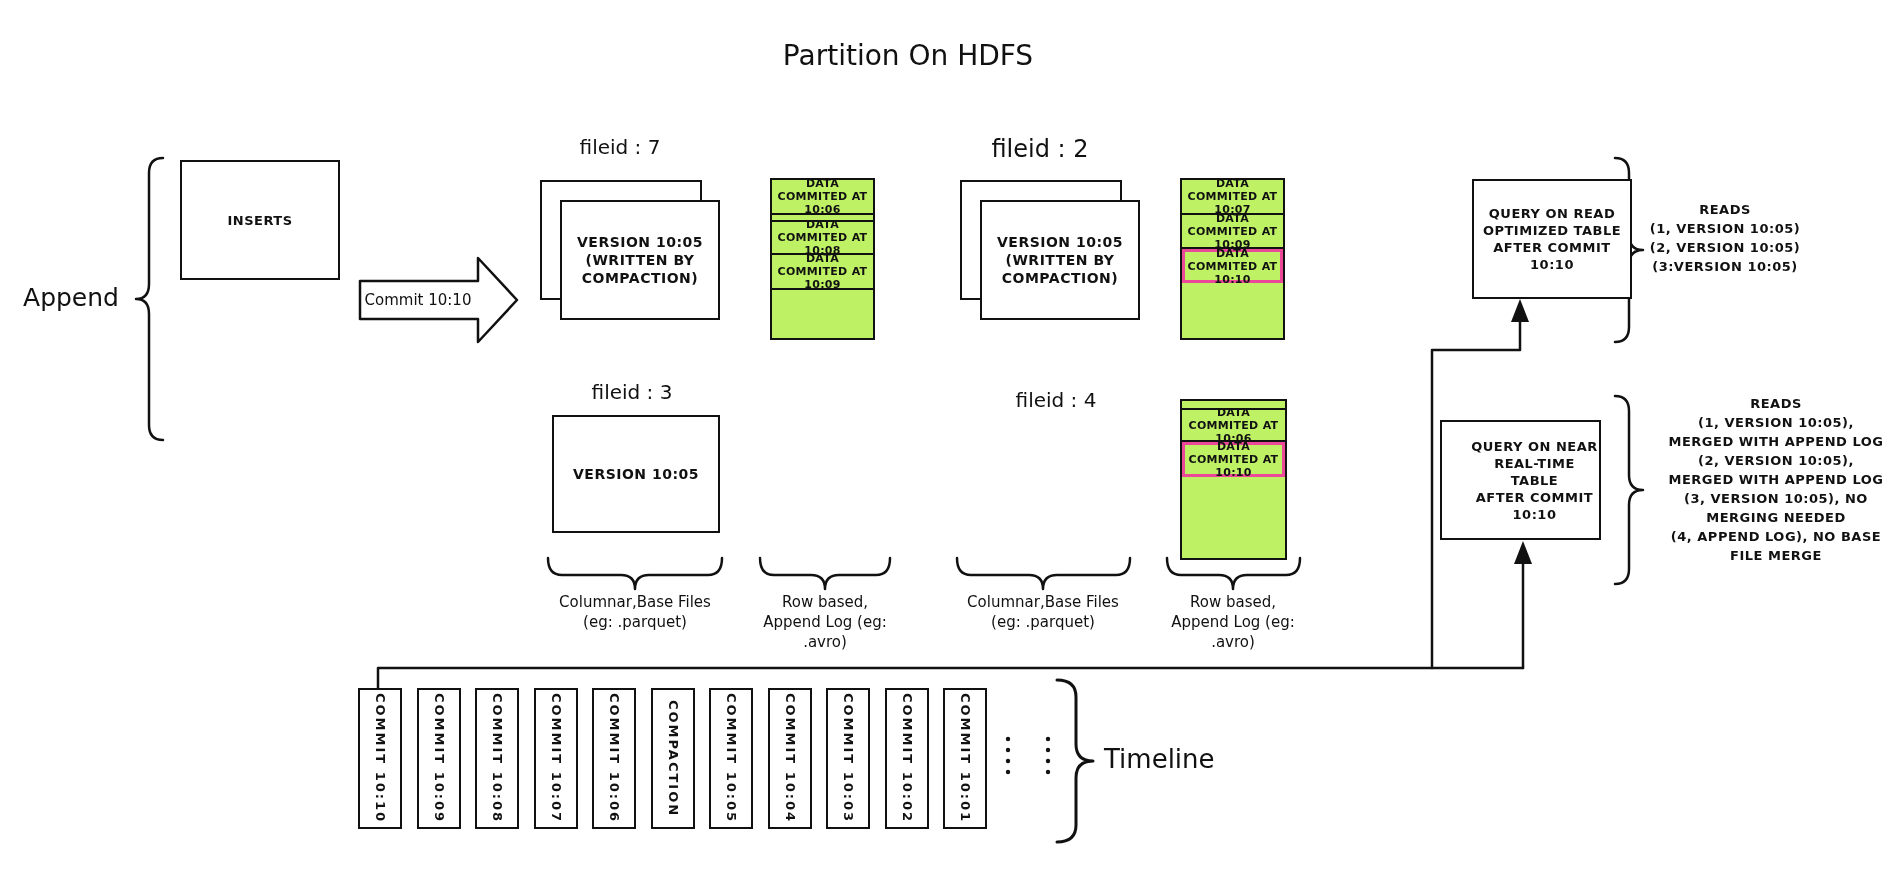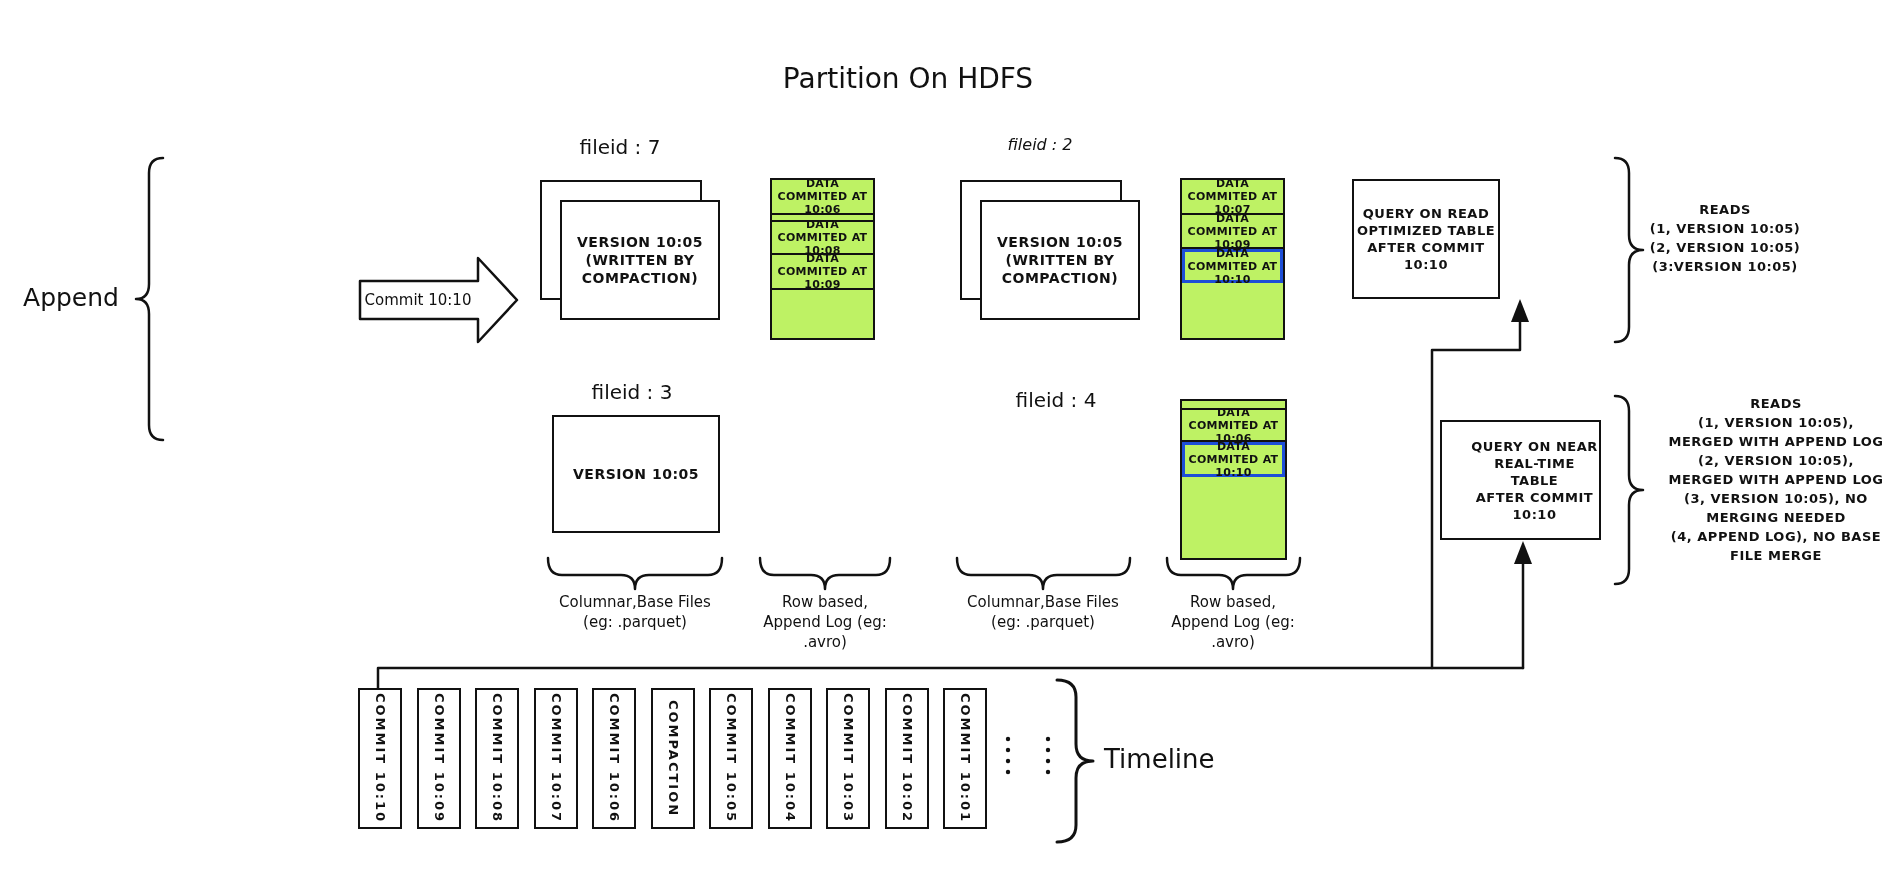--- a/index.html
+++ b/index.html
@@ -8,21 +8,21 @@
   .box{position:absolute;border:2.5px solid #111;background:#fff;box-sizing:border-box;}
   .center-flex{display:flex;align-items:center;justify-content:center;text-align:center;}
   .caps{font-weight:700;letter-spacing:0.5px;}
   .pre{white-space:pre-line;}
   .lbl{position:absolute;color:#111;text-align:center;}
   .hand{font-weight:400;}
   .logbox{position:absolute;border:2.5px solid #111;background:#bef264;box-sizing:border-box;}
   .logcell{box-sizing:border-box;border-bottom:2.5px solid #111;width:100%;
            font-size:11px;font-weight:700;line-height:13px;text-align:center;
            display:flex;align-items:center;justify-content:center;letter-spacing:0.3px;}
-  .logcell-bold{border:3px solid #1d4ed8;}
+  .logcell-bold{border:3px solid #ec4899;}
   .logspacer{box-sizing:border-box;border-bottom:2.5px solid #111;width:100%;}
   .tl-box{position:absolute;top:688px;width:44px;height:141px;border:2.5px solid #111;
           background:#fff;box-sizing:border-box;display:flex;align-items:center;justify-content:center;}
   .tl-box span{writing-mode:vertical-rl;text-orientation:mixed;font-size:13px;font-weight:700;
                letter-spacing:2px;white-space:nowrap;}
   svg{position:absolute;left:0;top:0;}
 </style>
 </head>
 <body>
 
@@ -59,27 +59,30 @@
         <circle cx="1008" cy="750" r="2.2"></circle>
         <circle cx="1008" cy="761" r="2.2"></circle>
         <circle cx="1008" cy="772" r="2.2"></circle>
       <circle cx="1048" cy="739" r="2.2"></circle>
         <circle cx="1048" cy="750" r="2.2"></circle>
         <circle cx="1048" cy="761" r="2.2"></circle>
         <circle cx="1048" cy="772" r="2.2"></circle>
     </g>
   </svg>
 
-  <div class="lbl hand" style="left:658px;top:62px;width:500px;font-size:28px;">Partition On HDFS</div>
+  <div class="lbl hand" style="left:658px;top:39px;width:500px;font-size:28px;">Partition On HDFS</div>
 
   <div class="lbl hand" style="left:15px;top:283px;width:112px;font-size:25px;">Append</div>
+  <div class="box center-flex" style="left:180px;top:160px;width:160px;height:120px;">
+    <span class="caps" style="font-size:13px;">INSERTS</span>
+  </div>
   <div class="lbl hand" style="left:362px;top:291px;width:112px;font-size:15px;">Commit 10:10</div>
 
   <div class="lbl hand" style="left:545px;top:135px;width:150px;font-size:20px;">fileid : 7</div>
-  <div class="lbl hand" style="left:965px;top:135px;width:150px;font-size:16px;font-style:italic;">fileid : 2</div>
+  <div class="lbl hand" style="left:965px;top:135px;width:150px;font-size:24px;">fileid : 2</div>
   <div class="lbl hand" style="left:557px;top:380px;width:150px;font-size:20px;">fileid : 3</div>
   <div class="lbl hand" style="left:981px;top:388px;width:150px;font-size:20px;">fileid : 4</div>
 
   <div class="box" style="left:540px;top:180px;width:162px;height:120px;"></div>
   <div class="box center-flex" style="left:560px;top:200px;width:160px;height:120px;">
     <span class="caps pre" style="font-size:14px;line-height:18px;">VERSION 10:05
 (WRITTEN BY
 COMPACTION)</span>
   </div>
 
@@ -117,21 +120,21 @@
 (eg: .parquet)</div>
   <div class="lbl hand pre" style="left:745px;top:592px;width:160px;font-size:15px;line-height:20px;">Row based,
 Append Log (eg:
 .avro)</div>
   <div class="lbl hand pre" style="left:943px;top:592px;width:200px;font-size:15px;line-height:20px;">Columnar,Base Files
 (eg: .parquet)</div>
   <div class="lbl hand pre" style="left:1153px;top:592px;width:160px;font-size:15px;line-height:20px;">Row based,
 Append Log (eg:
 .avro)</div>
 
-  <div class="box center-flex" style="left:1352px;top:179px;width:148px;height:120px;">
+  <div class="box center-flex" style="left:1472px;top:179px;width:160px;height:120px;">
     <span class="caps pre" style="font-size:13px;line-height:17px;">QUERY ON READ
 OPTIMIZED TABLE
 AFTER COMMIT
 10:10</span>
   </div>
   <div class="lbl caps pre" style="left:1625px;top:200px;width:200px;font-size:13px;line-height:19px;">READS
 (1, VERSION 10:05)
 (2, VERSION 10:05)
 (3:VERSION 10:05)</div>
 

